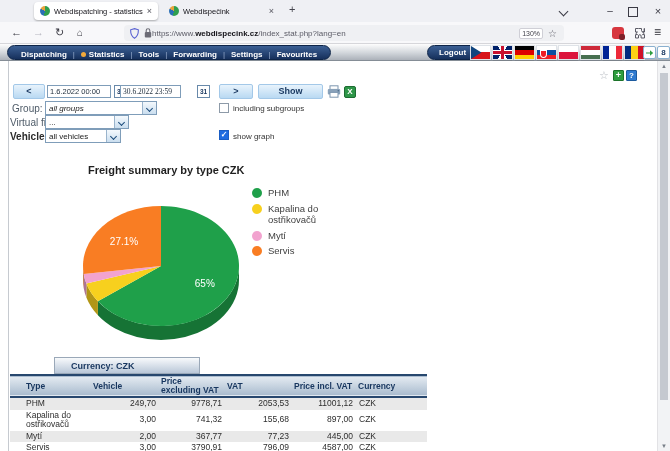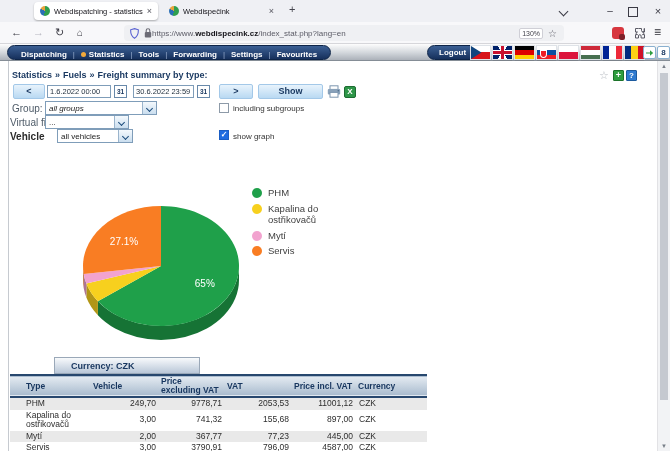--- a/index.html
+++ b/index.html
@@ -99,37 +99,37 @@
   .breadcrumb .sep{margin:0 3px;}
 
   .btn-blue{position:absolute;background:linear-gradient(#e8f3fc,#b9d9f2);border:1px solid #a3c8e8;
             border-radius:2px;color:#17365f;font-weight:bold;font-size:9px;text-align:center;
             box-sizing:border-box;height:15px;line-height:13px;cursor:pointer;}
   .btn-prev{left:13px;top:23px;width:32px;}
   .btn-next{left:219px;top:23px;width:34px;}
   .btn-show{left:258px;top:23px;width:65px;}
   .txt-input{position:absolute;top:24px;height:13px;border:1px solid #7f9db9;background:#fff;
              font-size:7.5px;color:#1c2b3a;padding-left:2px;box-sizing:border-box;line-height:11px;}
-  .inp-from{left:47px;width:64px;} .inp-to{left:133px;width:61px;}
+  .inp-from{left:47px;width:64px;} .inp-to{left:120px;width:61px;font-family:Liberation Serif, serif;}
   .cal{position:absolute;top:24px;width:13px;height:13px;background:#fff;border:1px solid #6889aa;
        box-sizing:border-box;color:#17365f;font-size:6.5px;font-weight:bold;text-align:center;
        line-height:11px;}
   .cal1{left:114px;} .cal2{left:197px;}
   .print-ic{position:absolute;left:327px;top:24px;}
   .excel-ic{position:absolute;left:344px;top:25px;width:12px;height:12px;background:#2e9648;
             border:1px solid #1d6c32;border-radius:2px;color:#fff;font-size:8px;font-weight:bold;
             text-align:center;line-height:10px;box-sizing:border-box;}
   .form-label{position:absolute;font-size:10px;color:#4e5b68;}
   .lbl-group{left:12px;top:42px;} .lbl-virtual{left:10px;top:56px;}
   .lbl-vehicle{left:10px;top:70px;font-weight:bold;color:#2b2b2b;}
   .select{position:absolute;height:14px;border:1px solid #7f9db9;background:#fff;box-sizing:border-box;
           font-size:8px;color:#222;cursor:pointer;}
   .sel-group{left:45px;top:40px;width:112px;font-style:italic;}
   .sel-virtual{left:45px;top:54px;width:84px;}
-  .sel-vehicle{left:45px;top:68px;width:76px;margin-left:12px;}
+  .sel-vehicle{left:45px;top:68px;width:76px;}
   .select .val{position:absolute;left:3px;top:2px;right:14px;white-space:nowrap;overflow:hidden;}
   .select .arrow{position:absolute;right:0;top:0;bottom:0;width:13px;
                  background:linear-gradient(#f4f9fd,#cadeef);border-left:1px solid #9ab4cc;}
   .select .arrow::after{content:"";position:absolute;left:3.5px;top:3.5px;width:4px;height:4px;
                  border-right:1.5px solid #1a4a7a;border-bottom:1.5px solid #1a4a7a;transform:rotate(45deg);}
   .checkbox{position:absolute;width:10px;height:10px;border:1px solid #8d9aa8;background:#fff;
             box-sizing:border-box;font-size:8px;line-height:8px;text-align:center;cursor:pointer;}
   .cb-sub{left:219px;top:42px;}
   .cb-graph{left:219px;top:69px;background:#1e6be0;border-color:#1a5dc4;color:#fff;font-weight:bold;}
   .cb-label{position:absolute;font-size:8px;color:#333;}
@@ -262,23 +262,20 @@
     <div class="qbtn qbtn2">8</div>
   </div>
 
   <div class="content">
     <div class="content-border"></div>
 
     <span class="corner-star">☆</span>
     <span class="corner-add">+</span>
     <span class="corner-help">?</span>
 
-    <div class="breadcrumb">
-      <span>Statistics</span><span class="sep">»</span><span>Fuels</span><span class="sep">»</span><span>Freight summary by type:</span>
-    </div>
 
     <div class="btn-blue btn-prev">&lt;</div>
     <div class="txt-input inp-from">1.6.2022 00:00</div>
     <div class="cal cal1">31</div>
     <div class="txt-input inp-to">30.6.2022 23:59</div>
     <div class="cal cal2">31</div>
     <div class="btn-blue btn-next">&gt;</div>
     <div class="btn-blue btn-show">Show</div>
     <svg class="print-ic" width="14" height="13" viewBox="0 0 14 13">
       <rect x="3" y="0.8" width="8" height="3.6" fill="#fff" stroke="#7d96b0" stroke-width="1"></rect>
@@ -303,20 +300,21 @@
     </div>
 
     <span class="form-label lbl-vehicle">Vehicle</span>
     <div class="select sel-vehicle">
       <span class="val">all vehicles</span>
       <span class="arrow"></span>
     </div>
     <span class="checkbox cb-graph">✓</span>
     <span class="cb-label cbl-graph">show graph</span>
 
+    <div class="chart-title">Freight summary by type CZK</div>
     <svg class="pie-svg" id="pie" width="190" height="152" viewBox="0 0 190 152">
         <path d="M 169 70 A 78 60 0 0 1 27.896674438754104 105.26711513754839 l 0 14 A 78 60 0 0 0 169 84 Z" fill="rgb(22,115,53)"></path>
         <path d="M 27.896674438754104 105.26711513754839 A 78 60 0 0 1 16.376459978411233 87.46217000969634 l 0 14 A 78 60 0 0 0 27.896674438754104 119.26711513754839 Z" fill="rgb(178,150,22)"></path>
         <path d="M 16.376459978411233 87.46217000969634 A 78 60 0 0 1 13.67800477657849 77.893861545537 l 0 14 A 78 60 0 0 0 16.376459978411233 101.46217000969634 Z" fill="rgb(174,117,149)"></path>
         <path d="M 13.67800477657849 77.893861545537 A 78 60 0 0 1 13 70.00000000000001 l 0 14 A 78 60 0 0 0 13.67800477657849 91.893861545537 Z" fill="rgb(179,90,25)"></path>
         <path d="M 91 70 L 91 10 A 78 60 0 1 1 27.896674438754104 105.26711513754839 Z" fill="#1fa04a"></path>
         <path d="M 91 70 L 27.896674438754104 105.26711513754839 A 78 60 0 0 1 16.376459978411233 87.46217000969634 Z" fill="#f7d01e"></path>
         <path d="M 91 70 L 16.376459978411233 87.46217000969634 A 78 60 0 0 1 13.67800477657849 77.893861545537 Z" fill="#f2a3cf"></path>
         <path d="M 91 70 L 13.67800477657849 77.893861545537 A 78 60 0 0 1 90.99999999999999 10 Z" fill="#f97d23"></path>
         <text x="134.7840605986164" y="90.66084089015486" text-anchor="middle" fill="#fff" font-size="10">65%</text>

